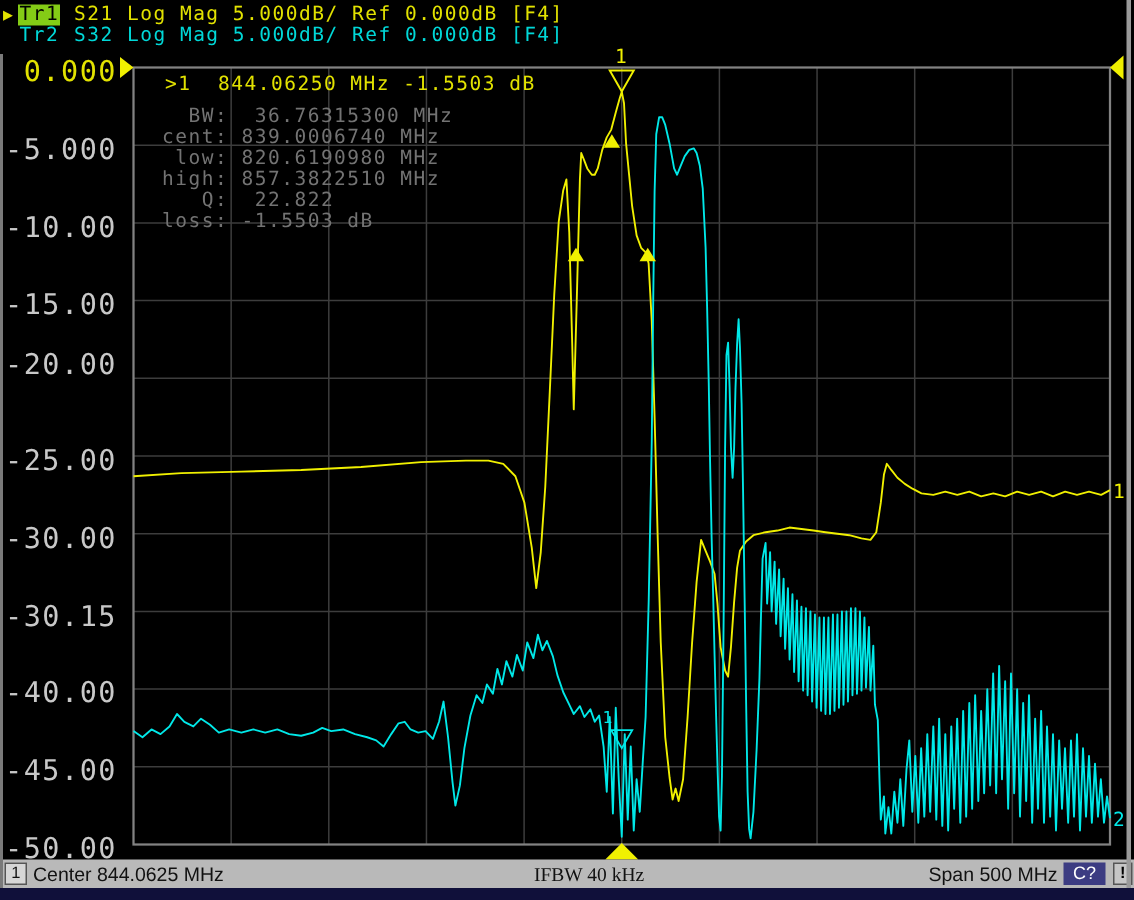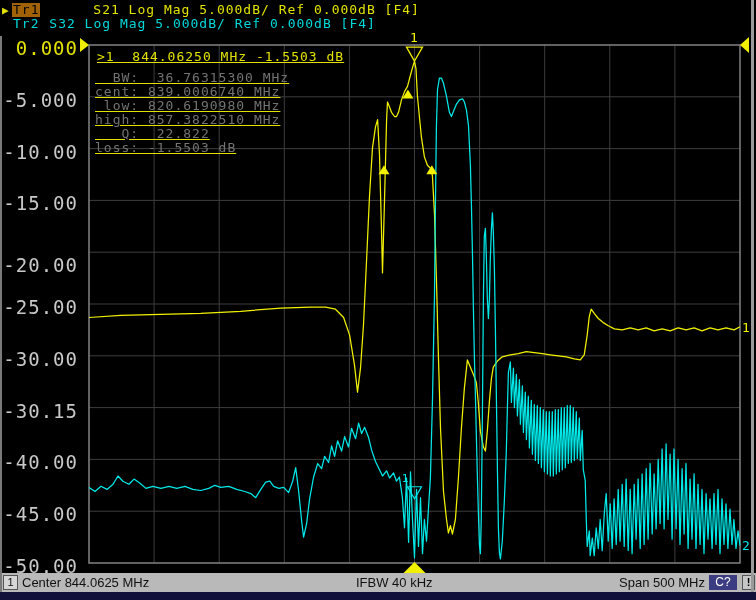--- a/index.html
+++ b/index.html
@@ -4,35 +4,35 @@
 <style>
   html,body{margin:0;padding:0;background:#222;}
   .screen{position:relative;width:756px;height:600px;background:#000;overflow:hidden;
           font-family:"DejaVu Sans Mono",monospace;}
   svg text{font-family:"DejaVu Sans Mono",monospace;letter-spacing:1px;}
   #plot{position:absolute;left:0;top:0;z-index:1;pointer-events:none;}
   .hdr{position:absolute;left:2px;top:3px;z-index:3;}
   .hdr-row{height:14px;line-height:14px;white-space:pre;font-size:13px;letter-spacing:1px;}
   .ptr{display:inline-block;width:10px;font-size:11px;}
   .badge{display:inline-block;padding:0 1px;}
-  .readout{position:absolute;left:97px;top:50px;z-index:3;color:#e2e200;text-decoration:underline;}
+  .readout{position:absolute;left:110px;top:50px;z-index:3;color:#e2e200;}
   .readout-line1{white-space:pre;font-size:13px;letter-spacing:1px;line-height:14px;}
   .readout-detail{margin:7px 0 0 -2px;white-space:pre;font-size:13px;letter-spacing:1px;line-height:13.9px;
                   font-family:"DejaVu Sans Mono",monospace;color:#737373;}
   .yaxis{position:absolute;left:0;top:0;width:78px;z-index:2;}
   .ylab{position:absolute;right:0;width:78px;text-align:right;font-size:19px;letter-spacing:1px;
         color:#c8c8c8;white-space:pre;}
   .ylab.ref{color:#e2e200;}
   .statusbar{position:absolute;left:0;top:573px;width:756px;height:19px;background:#b9b9b9;z-index:2;
              font-family:"Liberation Sans",sans-serif;font-size:13px;color:#111;}
   .sb-item{position:absolute;top:0;line-height:19px;}
   .chan{position:absolute;left:3px;top:2px;width:13px;height:13px;line-height:13px;text-align:center;
         background:#d6d6d6;border:1px solid #555;font-size:11px;}
   .sb-center{left:22px;}
-  .sb-ifbw{left:356px;}
+  .sb-ifbw{left:356px;font-family:Liberation Serif, serif;}
   .sb-span{left:619px;}
   .sb-cal{position:absolute;left:709px;top:2px;width:28px;height:15px;line-height:15px;text-align:center;
           background:#3c3c82;color:#fff;font-size:12px;}
   .sb-alert{position:absolute;left:742px;top:2px;width:11px;height:13px;line-height:13px;text-align:center;
             background:#c6c6c6;border:1px solid #555;color:#000;font-size:11px;font-weight:bold;}
   .left-edge{position:absolute;left:0;top:36px;width:2px;height:556px;background:#7a7a7a;z-index:4;}
   .right-edge{position:absolute;left:751px;top:0;width:3px;height:592px;background:#9a9a9a;z-index:4;}
   .bottom-edge{position:absolute;left:0;top:592px;width:756px;height:8px;background:#10103a;z-index:4;}
 </style>
 </head>
@@ -70,40 +70,40 @@
       <polygon points="414.5,498.7679999999999 407.5,486.7679999999999 421.5,486.7679999999999" fill="none" stroke="#00e8e8" stroke-width="1.2"></polygon>
       <text x="405.5" y="481.7679999999999" fill="#00e8e8" text-anchor="middle" font-size="11">1</text>
       <polygon points="80,38 80,52 89,45" fill="#f0f000"></polygon>
       <polygon points="749,37 749,53 740,45" fill="#f0f000"></polygon>
       <polygon points="403.5,573 425.5,573 414.5,562" fill="#f0f000"></polygon>
       <text x="742" y="331.79200000000003" fill="#f0f000" font-size="13">1</text>
       <text x="742" y="550.3879999999999" fill="#00e8e8" font-size="13">2</text>
     </svg>
 
   <div class="hdr" id="hdr">
-      <div class="hdr-row"><span class="ptr" style="color: rgb(226, 226, 0);">▶</span><span class="badge" style="background: #a16207; color: rgb(0, 0, 0);">Tr1</span><span style="color: rgb(226, 226, 0); margin-left: 44px;"> S21 Log Mag 5.000dB/ Ref 0.000dB [F4]</span></div>
+      <div class="hdr-row"><span class="ptr" style="color: rgb(226, 226, 0);">▶</span><span class="badge" style="background: #84cc16; color: rgb(0, 0, 0);">Tr1</span><span style="color: rgb(226, 226, 0);"> S21 Log Mag 5.000dB/ Ref 0.000dB [F4]</span></div>
       <div class="hdr-row"><span class="ptr" style="color: rgb(0, 216, 216);"> </span><span class="badge" style="color: rgb(0, 216, 216);">Tr2</span><span style="color: rgb(0, 216, 216);"> S32 Log Mag 5.000dB/ Ref 0.000dB [F4]</span></div>
     </div>
 
   <div class="readout">
     <div class="readout-line1">&gt;1  844.06250 MHz -1.5503 dB</div>
     <pre class="readout-detail" id="readout-detail">  BW:  36.76315300 MHz
 cent: 839.0006740 MHz
  low: 820.6190980 MHz
 high: 857.3822510 MHz
    Q:  22.822
 loss: -1.5503 dB</pre>
   </div>
 
   <div class="yaxis" id="yaxis">
       <div class="ylab ref" style="top: 37px;">0.000</div>
       <div class="ylab" style="top: 88.8px;">-5.000</div>
       <div class="ylab" style="top: 140.6px; margin-left: 12px;">-10.00</div>
       <div class="ylab" style="top: 192.4px;">-15.00</div>
-      <div class="ylab" style="top: 254px;">-20.00</div>
+      <div class="ylab" style="top: 232px;">-20.00</div>
       <div class="ylab" style="top: 296px;">-25.00</div>
       <div class="ylab" style="top: 347.8px;">-30.00</div>
       <div class="ylab" style="top: 399.6px;">-30.15</div>
       <div class="ylab" style="top: 451.4px;">-40.00</div>
       <div class="ylab" style="top: 503.2px; text-align: right;">-45.00</div>
       <div class="ylab" style="top: 555px;">-50.00</div>
     </div>
 
   <div class="statusbar">
     <span class="chan">1</span>

